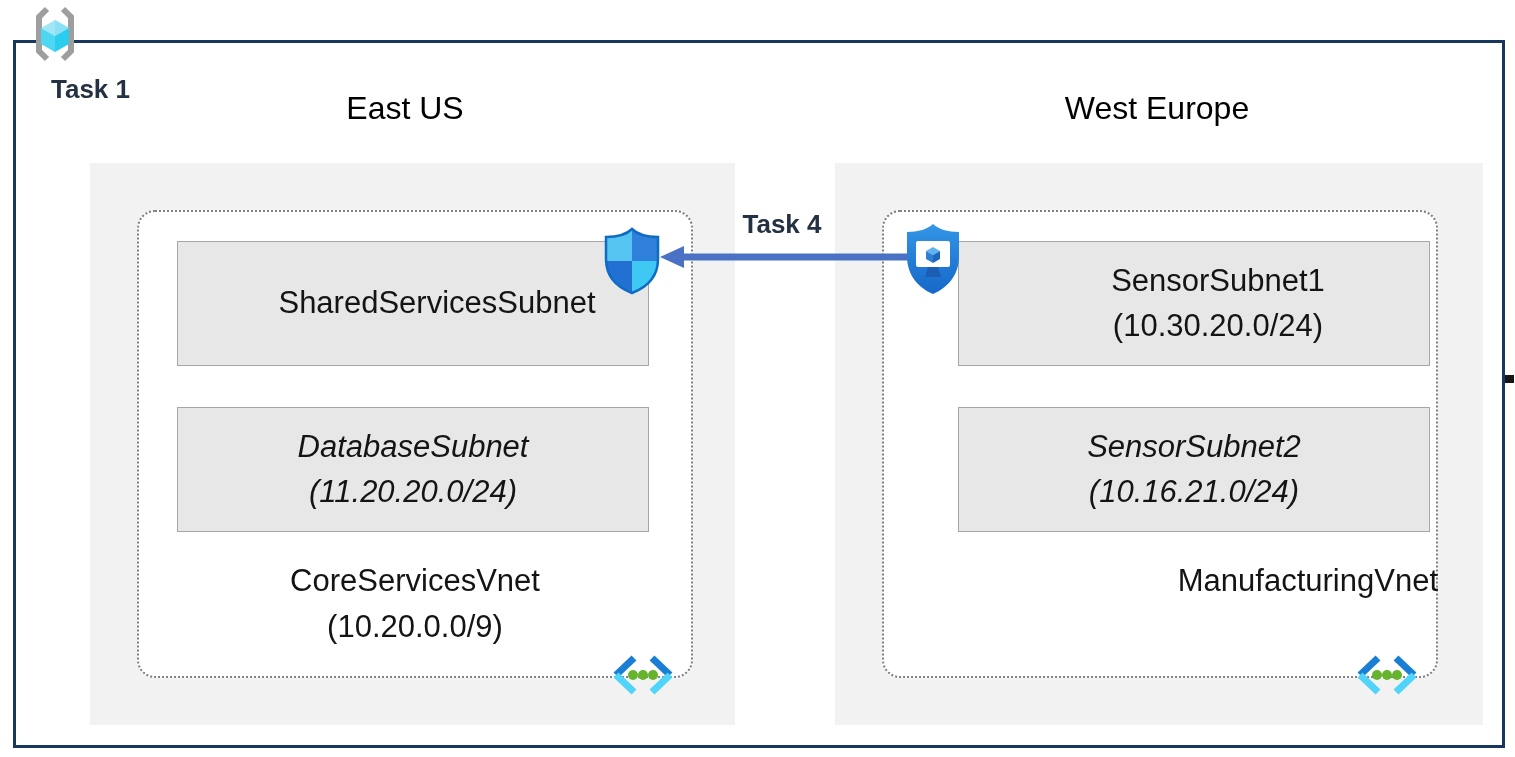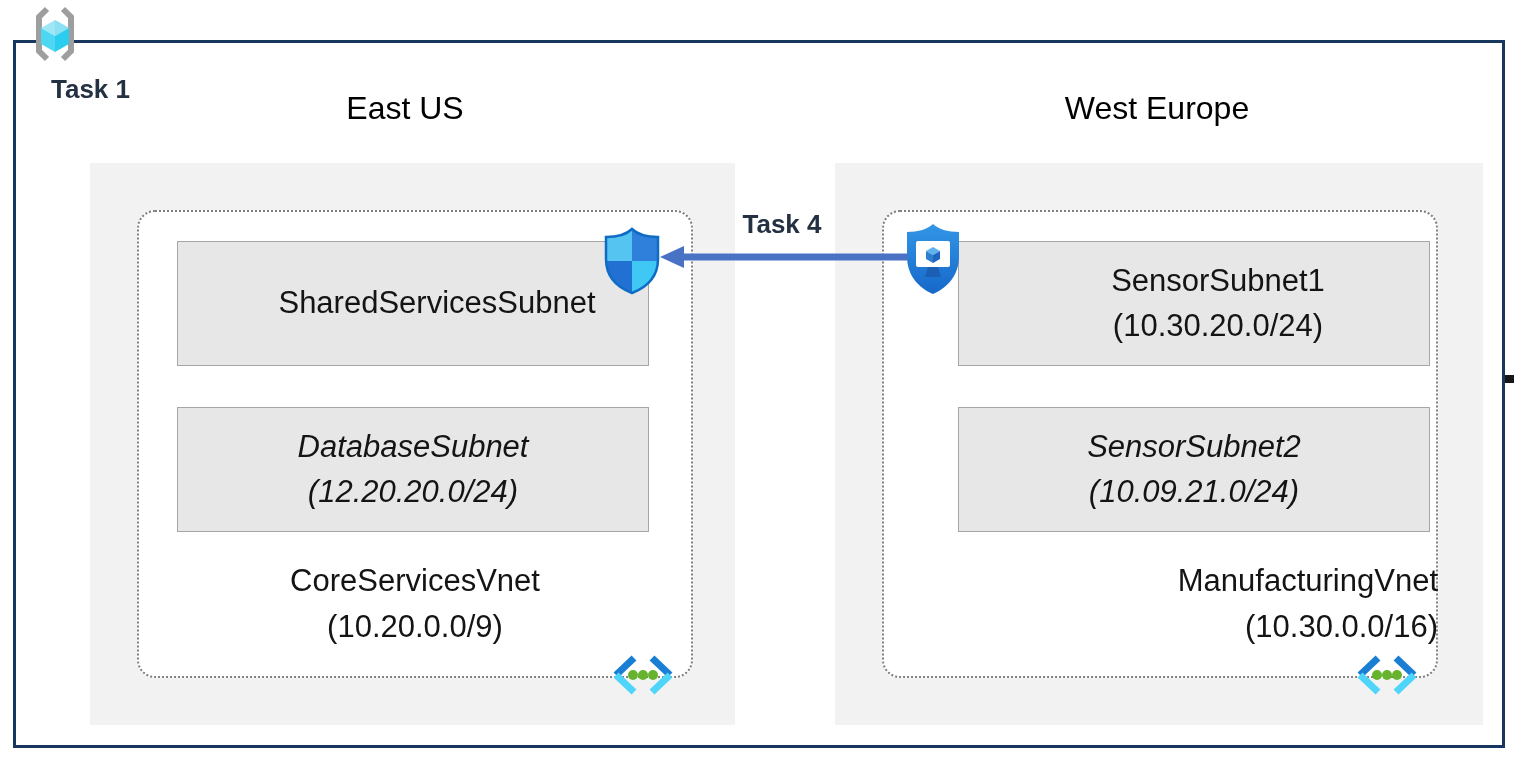--- a/index.html
+++ b/index.html
@@ -94,39 +94,38 @@
   <div class="panel right"></div>
 
   <div class="vnet-box left"></div>
   <div class="vnet-box right"></div>
 
   <div class="subnet l row1">
     <div>SharedServicesSubnet</div>
   </div>
   <div class="subnet l row2">
     <div>DatabaseSubnet</div>
-    <div>(12.20.20.0/24)</div>
+    <div>(11.20.20.0/24)</div>
   </div>
 
   <div class="subnet r row1">
     <div>SensorSubnet1</div>
     <div>(10.30.20.0/24)</div>
   </div>
   <div class="subnet r row2">
     <div>SensorSubnet2</div>
-    <div>(10.09.21.0/24)</div>
+    <div>(10.16.21.0/24)</div>
   </div>
 
   <div class="vnet-label left">
     <div>CoreServicesVnet</div>
     <div>(10.20.0.0/9)</div>
   </div>
   <div class="vnet-label right">
     <div>ManufacturingVnet</div>
-    <div>(10.30.0.0/16)</div>
   </div>
 
   <svg class="vnet-icon left" viewBox="0 0 70 46">
     <path d="M26,6 L8,23" stroke="#1a7fd4" stroke-width="7" fill="none"></path>
     <path d="M8,23 L26,40" stroke="#4fd4fa" stroke-width="7" fill="none"></path>
     <path d="M44,6 L62,23" stroke="#1a7fd4" stroke-width="7" fill="none"></path>
     <path d="M62,23 L44,40" stroke="#4fd4fa" stroke-width="7" fill="none"></path>
     <circle cx="25" cy="23" r="5" fill="#66b32e"></circle>
     <circle cx="35" cy="23" r="5" fill="#66b32e"></circle>
     <circle cx="45" cy="23" r="5" fill="#66b32e"></circle>

